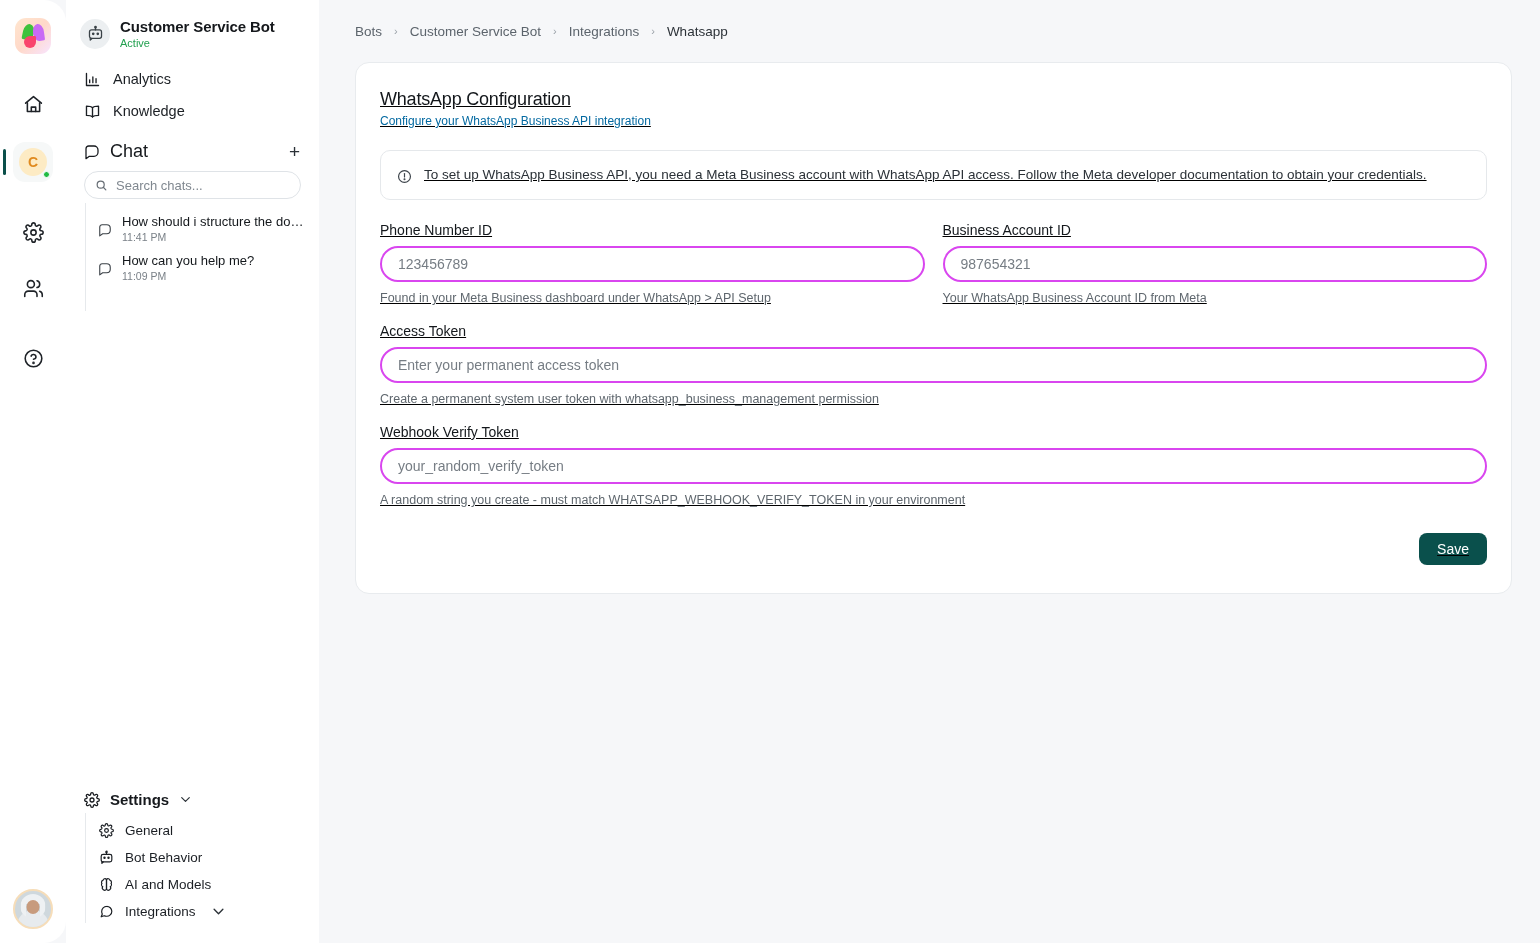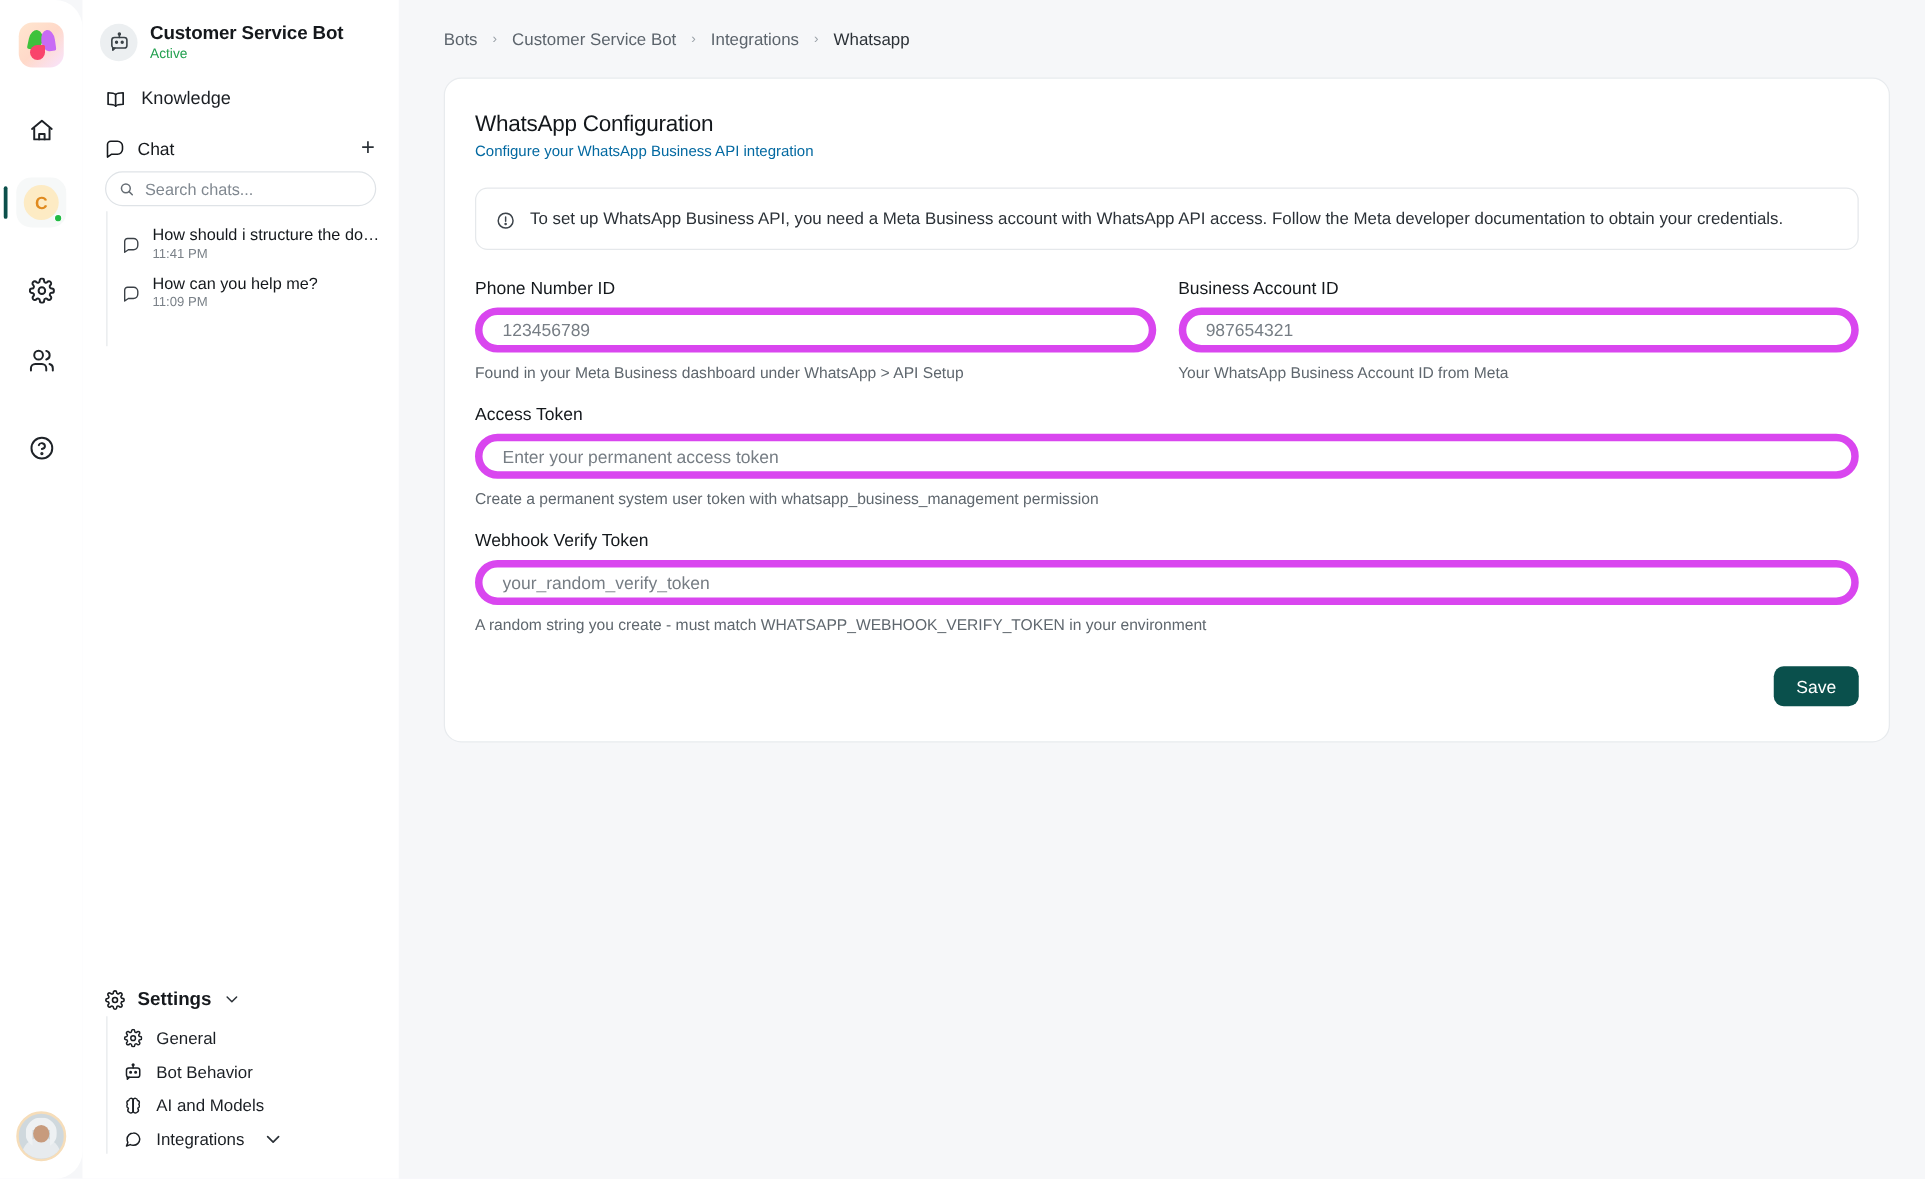--- a/index.html
+++ b/index.html
@@ -93,21 +93,21 @@
     padding: 0 6px; border-radius: 8px; cursor: pointer; color: #1b1f24;
     font-size: 14.5px;
   }
   .nav-item svg { width: 17px; height: 17px; flex: 0 0 17px; }
 
   .sect-head {
     display:flex; align-items:center; gap: 10px; padding: 14px 16px 0 18px;
     color:#16191d;
   }
   .sect-head svg.ci { width:16px; height:16px; }
-  .sect-title { font-size: 14px; font-weight: 500; flex: 1; }
+  .sect-title { font-size: 18px; font-weight: 500; flex: 1; }
   .plus { font-size: 19px; color:#2b3137; cursor:pointer; line-height:1; padding-right:3px;}
 
   .search {
     margin: 9px 18px 0 18px; height: 28px; border: 1px solid #dfe3e7;
     border-radius: 14px; display:flex; align-items:center; gap:8px; padding: 0 10px;
   }
   .search svg { width: 13px; height: 13px; color:#666d74; flex:0 0 13px; }
   .search input {
     border: none; outline: none; font-size: 13px; color: #a16207;
     background: transparent; width: 100%; font-family: inherit;
@@ -152,38 +152,38 @@
 
   
   .main { flex: 1; height: 943px; background: #f6f7f9; padding: 0 28px; overflow:hidden; }
   .crumbs { display:flex; align-items:center; gap: 12px; height: 62px; padding-left: 8px; }
   .crumb { font-size: 13.5px; color: #5c646c; cursor:pointer; }
   .crumb.last { color: #2c3238; }
   .crumb-sep { color:#9aa1a8; font-size: 11px; }
 
   .card {
     background:#ffffff; border: 1px solid #e8ebee; border-radius: 14px;
-    padding: 26px 24px 28px 24px; margin-left: 8px;
+    padding: 26px 24px 28px 24px; margin-left: 8px; text-decoration: underline;
   }
   .card-title { font-size: 18px; color:#13171b; font-weight: 500; letter-spacing:-0.2px;}
   .card-sub { font-size: 12px; color:#0369a1; margin-top: 4px; }
 
   .note {
     margin-top: 22px; border: 1px solid #e5e8eb; border-radius: 10px;
     padding: 14px 16px; display:flex; gap: 12px; align-items:center;
   }
   .note svg { width: 15px; height: 15px; color:#3d444b; flex:0 0 15px; margin-top:2px;}
   .note-txt { font-size: 13.5px; color:#2b3137; line-height: 20px; max-width: 1010px; }
 
   .grid2 { display:flex; gap: 18px; margin-top: 22px; }
   .fld { flex: 1; min-width: 0; }
   .fld.full { width: 100%; }
   .flabel { font-size: 14px; color:#14181c; display:block; margin-bottom: 8px; }
   .finput {
-    width: 100%; height: 36px; border: 6px solid #d946ef; border-radius: 18px;
+    width: 100%; height: 36px; border: 2px solid #d946ef; border-radius: 18px;
     padding: 0 16px; font-size: 14px; color:#14181c; outline: none;
     font-family: inherit; background:#fff;
   }
   .finput::placeholder { color: #767d84; }
   .fhelp { font-size: 12.5px; color:#5f676e; margin-top: 9px; display:block; }
   .mt { margin-top: 18px; }
 
   .actions { display:flex; justify-content:flex-end; margin-top: 26px; }
   .save-btn {
     background:#0a504c; color:#ffffff; border:none; border-radius: 8px;
@@ -263,20 +263,29 @@
           <path d="M7 19l-2.4 2.3V19"></path>
         </svg>
       </span>
       <span>
         <span class="bot-name">Customer Service Bot</span>
         <span class="bot-status" style="display:block">Active</span>
       </span>
     </div>
 
     <div class="nav">
+      <div class="nav-item">
+        <svg viewBox="0 0 24 24" fill="none" stroke="currentColor" stroke-width="1.9" stroke-linecap="round" stroke-linejoin="round">
+          <path d="M3.5 3.5v17h17"></path>
+            <path d="M8 16.5v-4"></path>
+            <path d="M12.5 16.5v-8"></path>
+            <path d="M17 16.5v-5.5"></path>
+        </svg>
+        <span>Analytics</span>
+      </div>
       <div class="nav-item">
         <svg viewBox="0 0 24 24" fill="none" stroke="currentColor" stroke-width="1.9" stroke-linecap="round" stroke-linejoin="round">
           <path d="M12 6.5S10 4.5 3.5 4.5v13C10 17.5 12 19.5 12 19.5"></path>
           <path d="M12 6.5s2-2 8.5-2v13C14 17.5 12 19.5 12 19.5"></path>
             <path d="M12 6.5v13"></path>
         </svg>
         <span>Knowledge</span>
       </div>
     </div>
 

